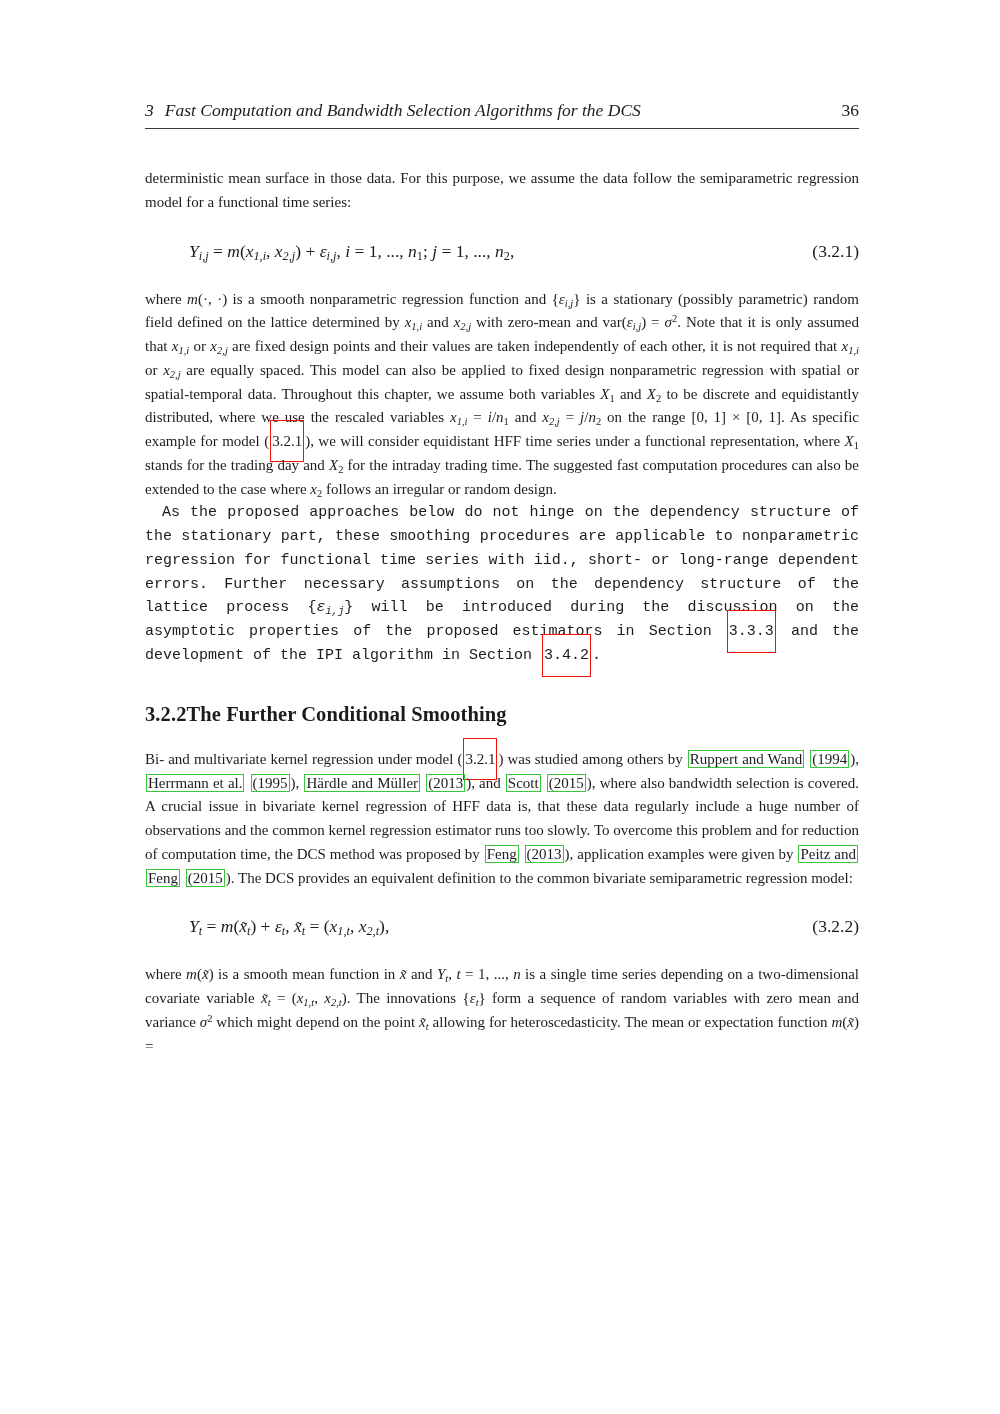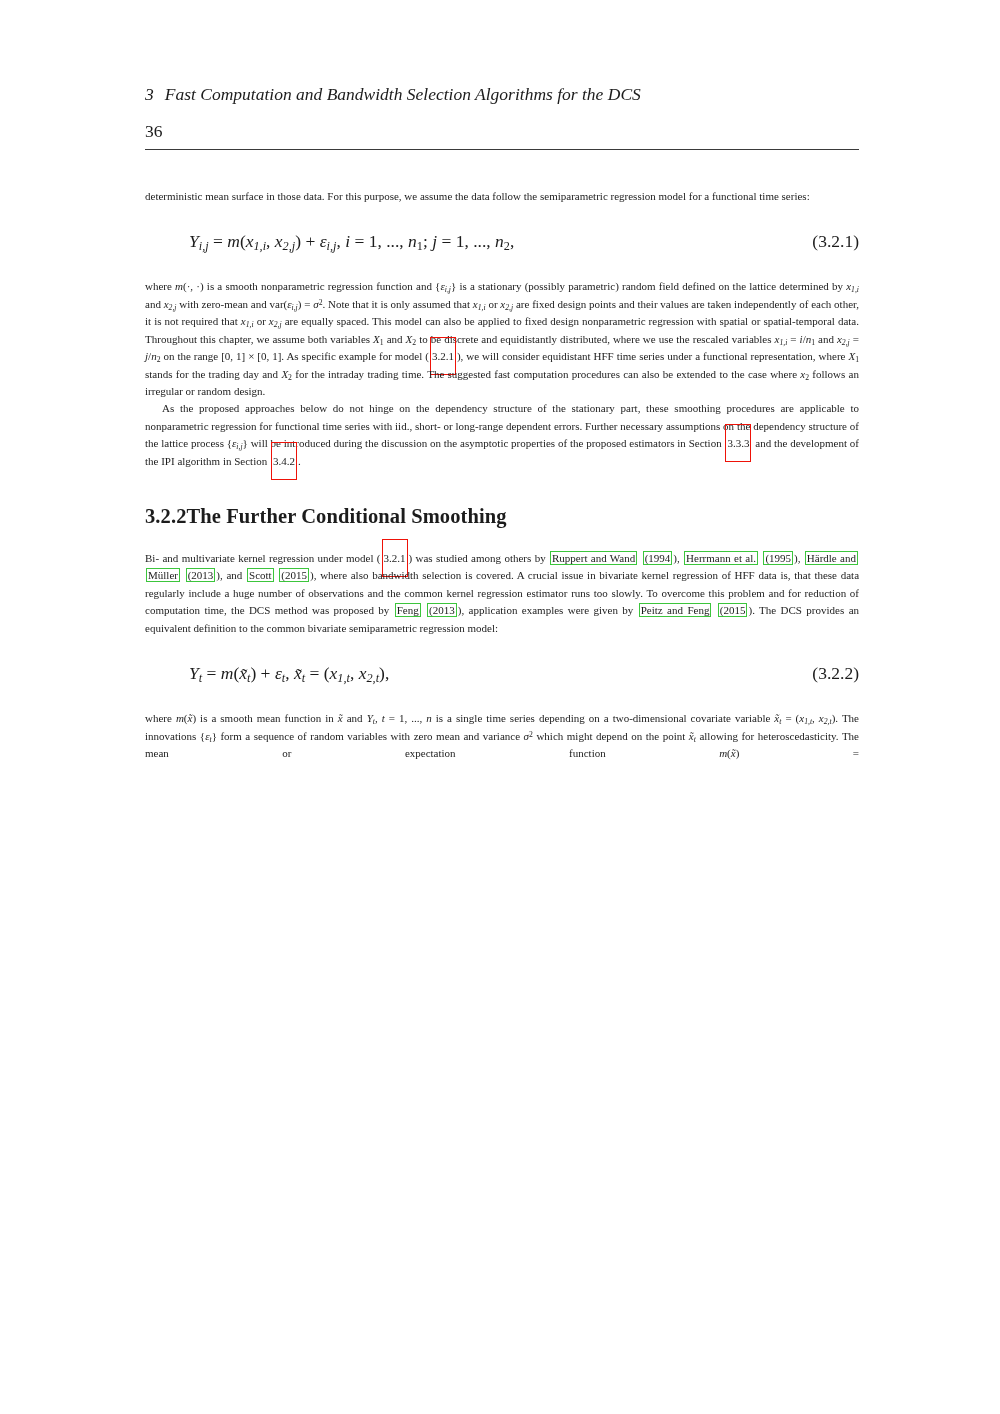--- a/index.html
+++ b/index.html
@@ -18,34 +18,33 @@
     top: 84px;
     width: 714px;
   }
   .running-header {
     display: flex;
     justify-content: space-between;
     align-items: baseline;
     font-size: 17.5px;
     border-bottom: 1px solid var(--rule, #3a3a3a);
     padding-bottom: 7px;
-    flex-direction: column;
   }
   .rh-left { font-style: italic; }
   .ch-num { margin-right: 11px; }
   .rh-page { font-style: normal; margin-top: 16px; }
 
   .para {
-    font-size: 11px;
+    font-size: 15px;
     line-height: 1.585;
     text-align: justify;
     margin: 0;
   }
   .mt-lg { margin-top: 38px; }
-  .indent { text-indent: 17px; }
+  .indent { text-indent: 17px; font-family: Liberation Mono, monospace; }
   .fill-last { text-align-last: justify; }
 
   .equation {
     display: flex;
     justify-content: space-between;
     align-items: baseline;
     font-size: 17.5px;
     margin: 26px 0;
     padding-left: 44px;
   }

